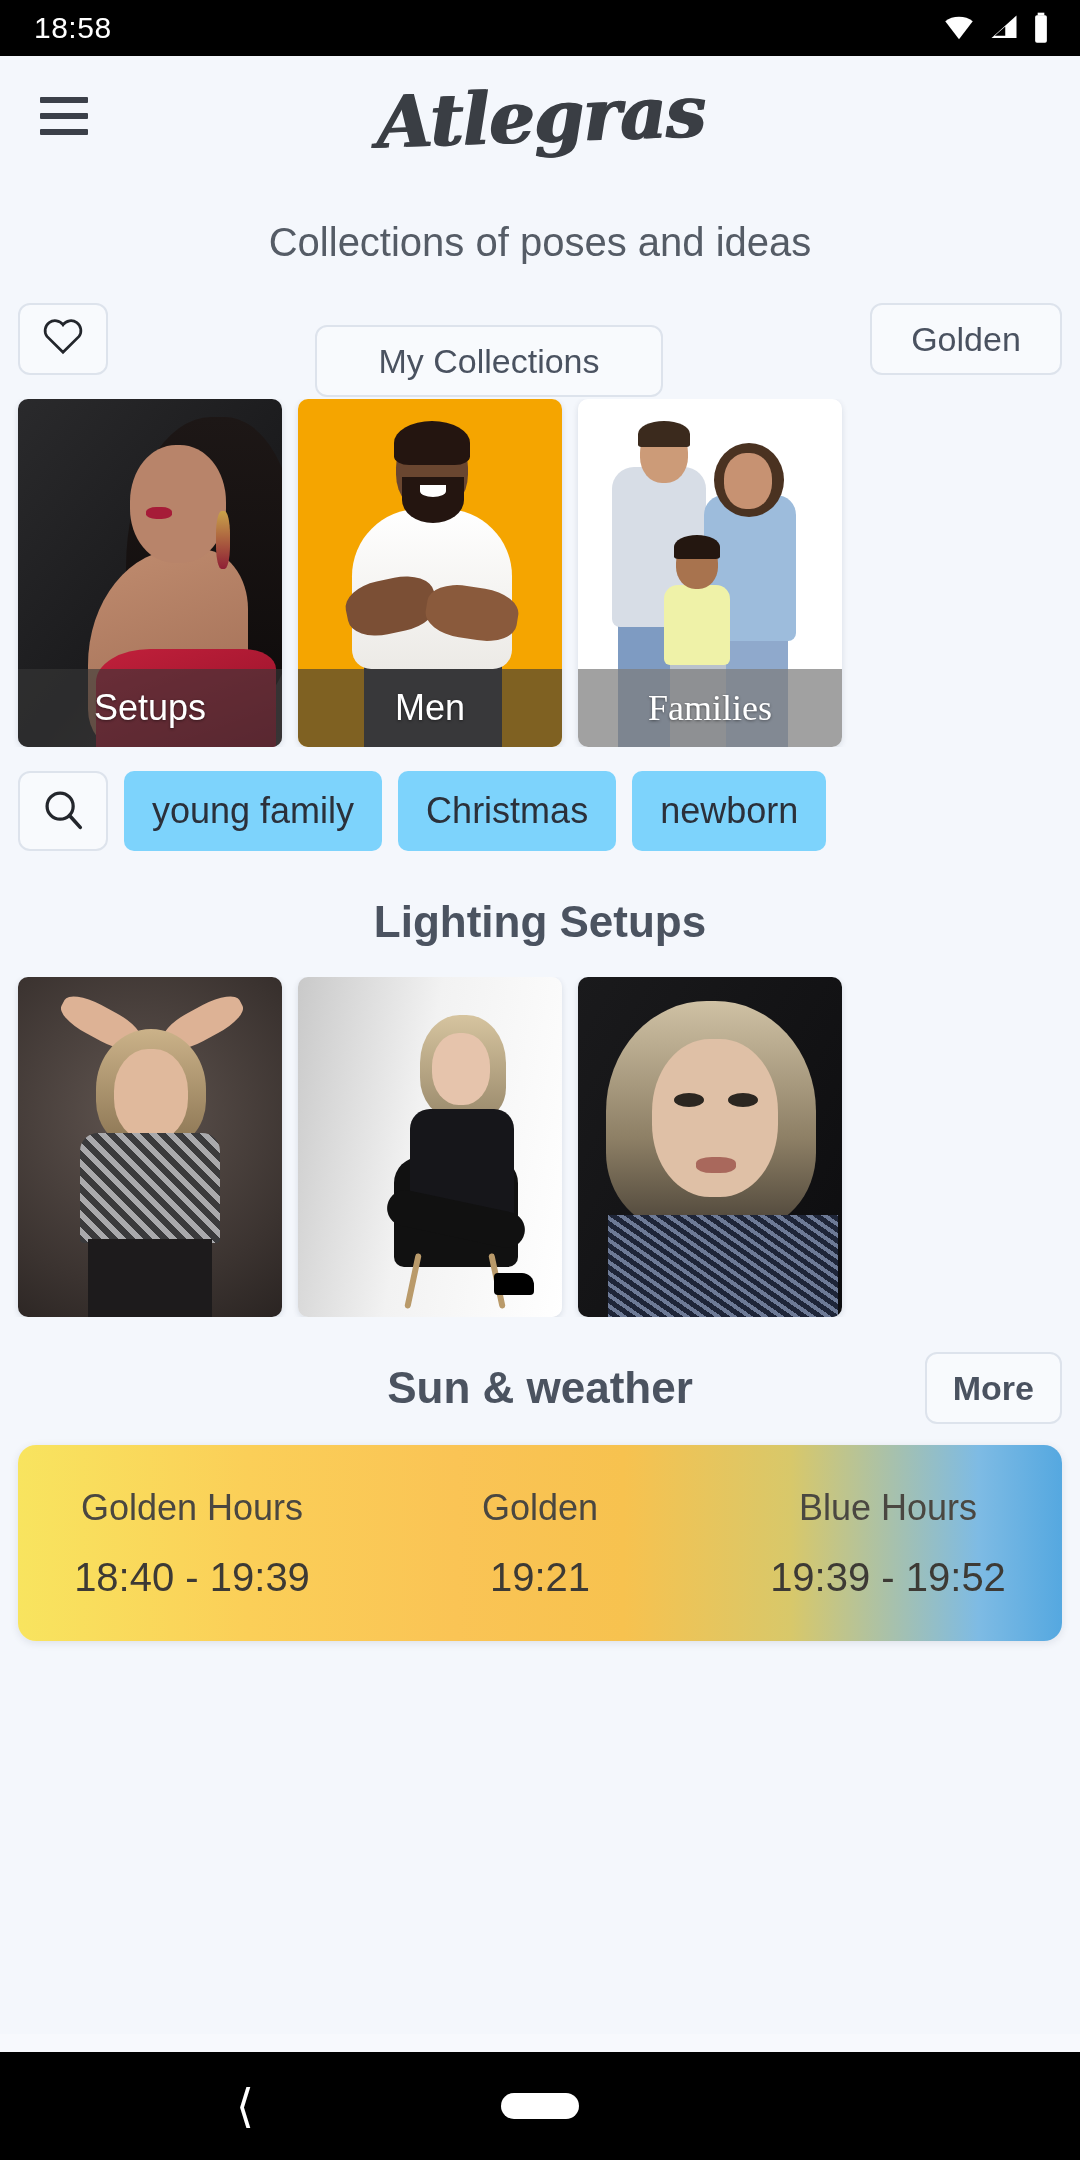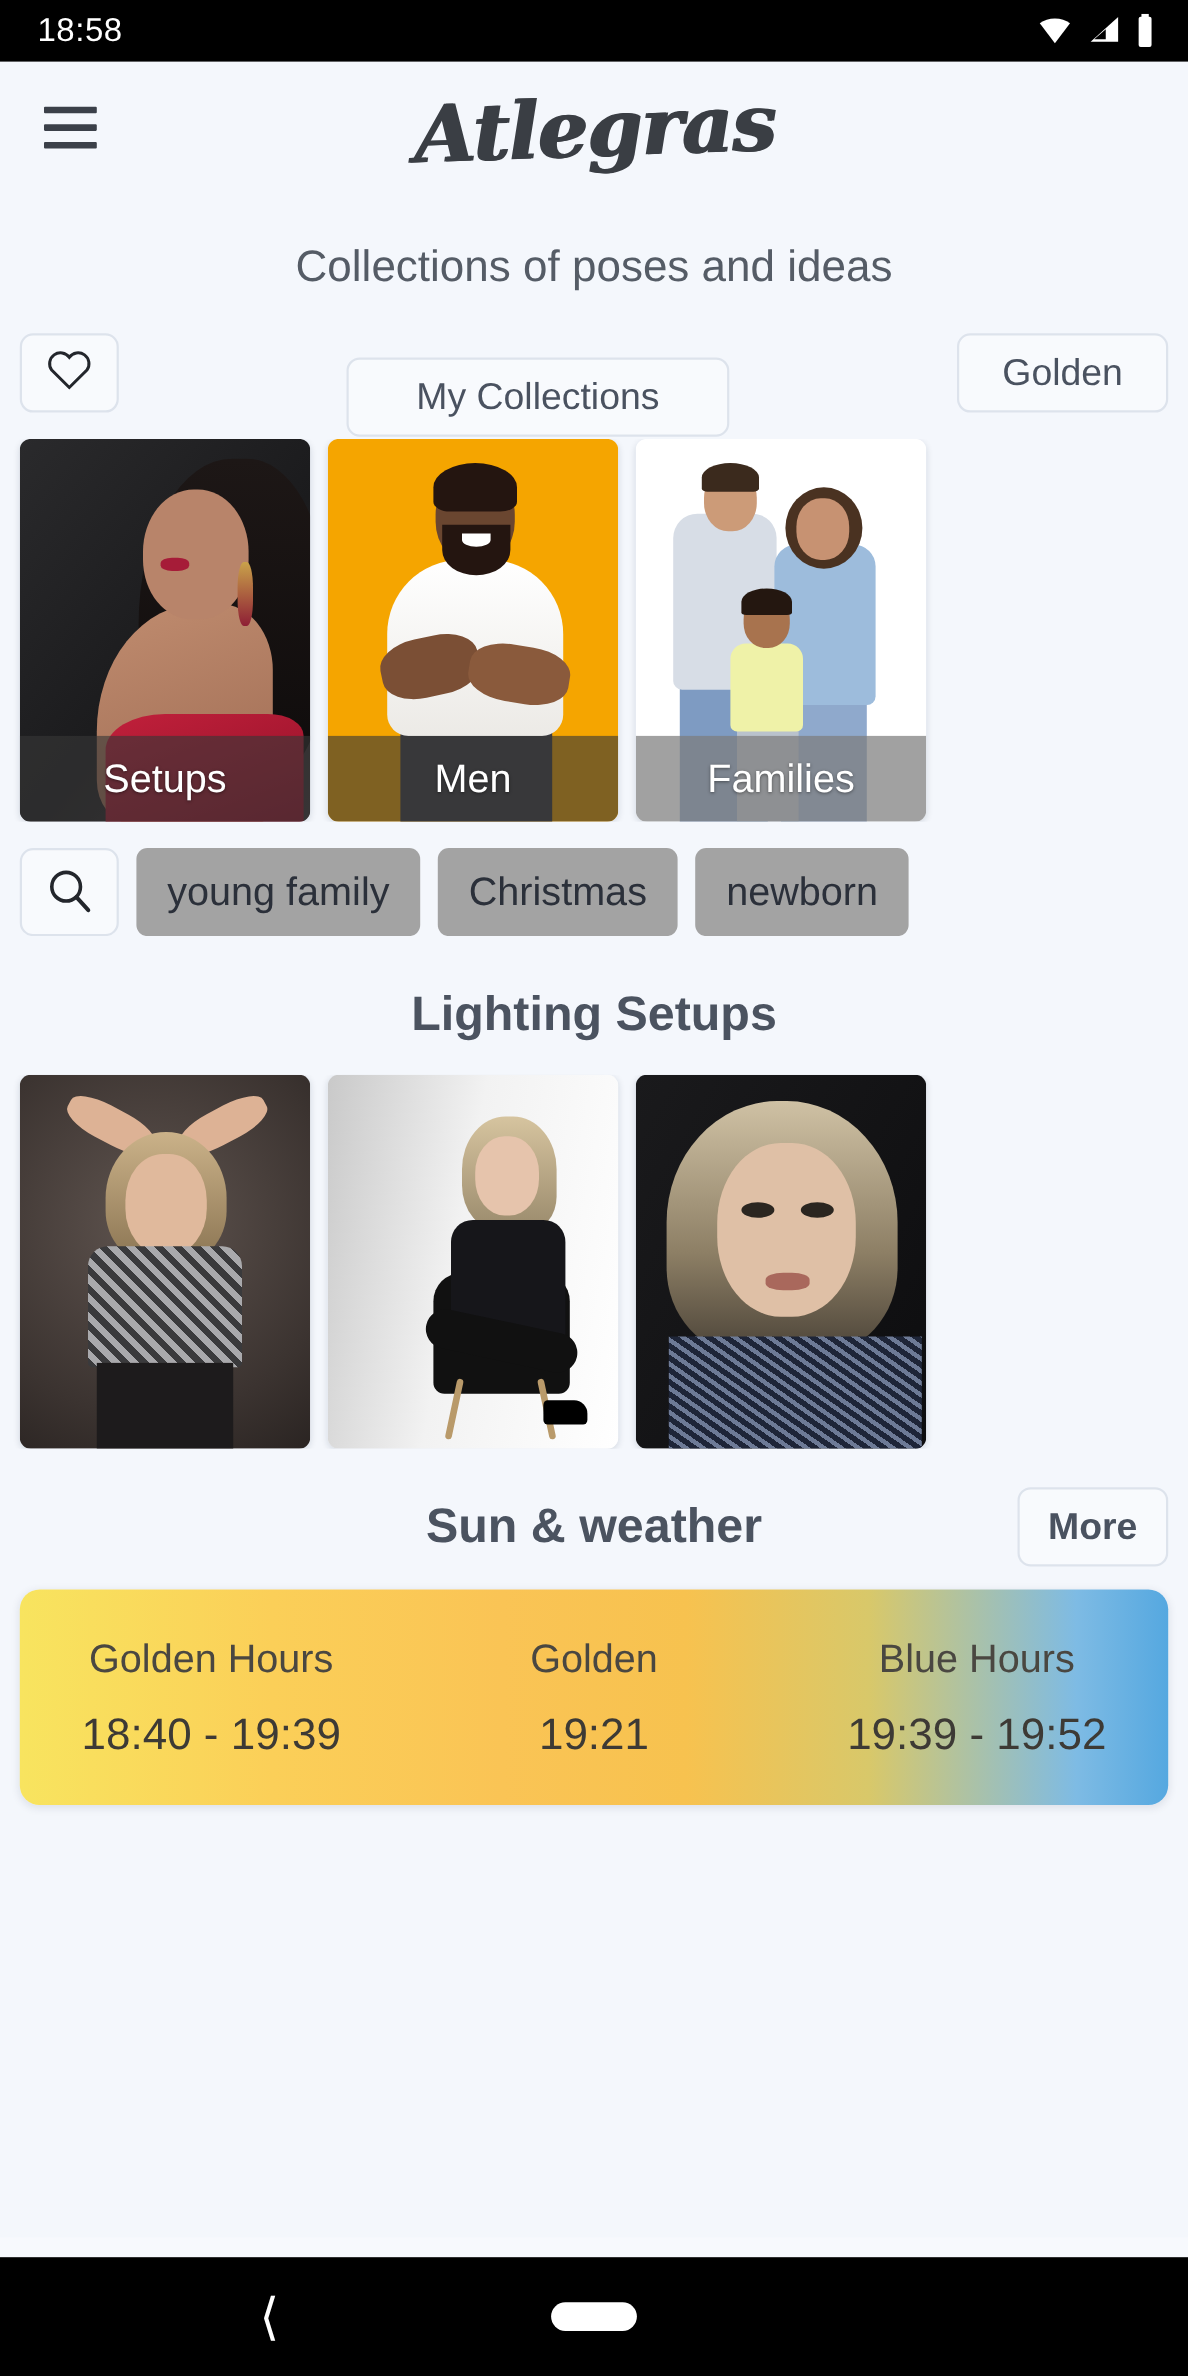--- a/index.html
+++ b/index.html
@@ -145,21 +145,21 @@
     left: 0; right: 0; bottom: 0;
     height: 78px;
     display: flex;
     align-items: center;
     justify-content: center;
     color: #fff;
     font-size: 36px;
     background: rgba(55,55,55,0.62);
     text-shadow: 0 1px 3px rgba(0,0,0,0.45);
   }
-  .cat-card.light .cat-label { background: rgba(125,125,125,0.72); }
+  .cat-card.light .cat-label { background: rgba(125,125,125,0.72); font-family: Liberation Serif, serif; }
 
   
   .scene { position: absolute; inset: 0; overflow: hidden; }
   .scene-women { background: linear-gradient(130deg,#2a2a2c 0%,#1b1b1d 55%,#3a3133 100%); }
   .scene-men   { background: #f5a500; }
   .scene-fam   { background: #ffffff; }
 
   .blob { position: absolute; border-radius: 50%; }
 
   
@@ -212,21 +212,21 @@
     border-radius: 12px;
     background: #f8fafd;
     display: flex;
     align-items: center;
     justify-content: center;
   }
   .tag-chip {
     flex: 0 0 auto;
     height: 80px;
     border-radius: 10px;
-    background: #a3a3a3;
+    background: #7dd3fc;
     color: #2b303a;
     font-size: 36px;
     display: flex;
     align-items: center;
     padding: 0 28px;
     white-space: nowrap;
   }
 
   
   .section-head {

